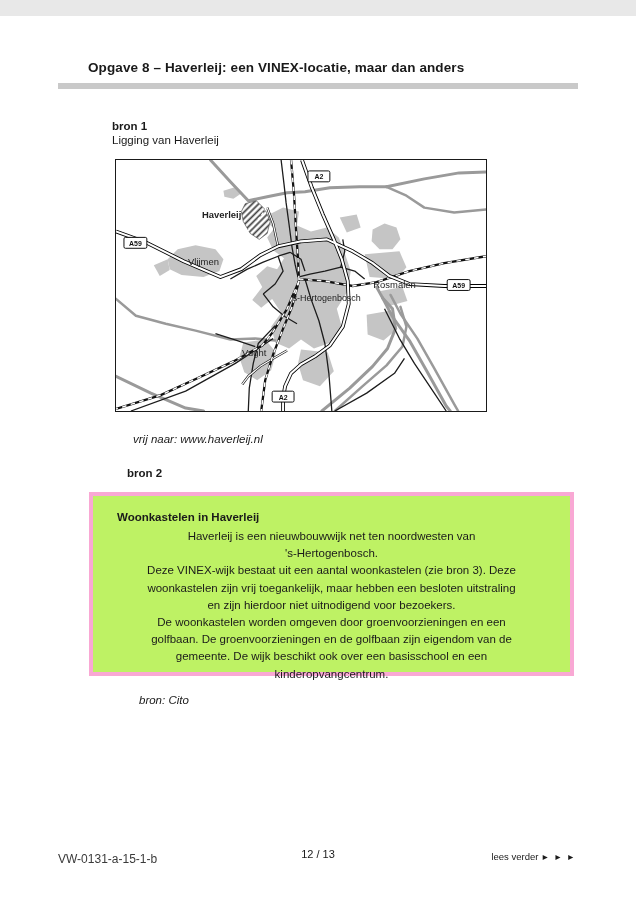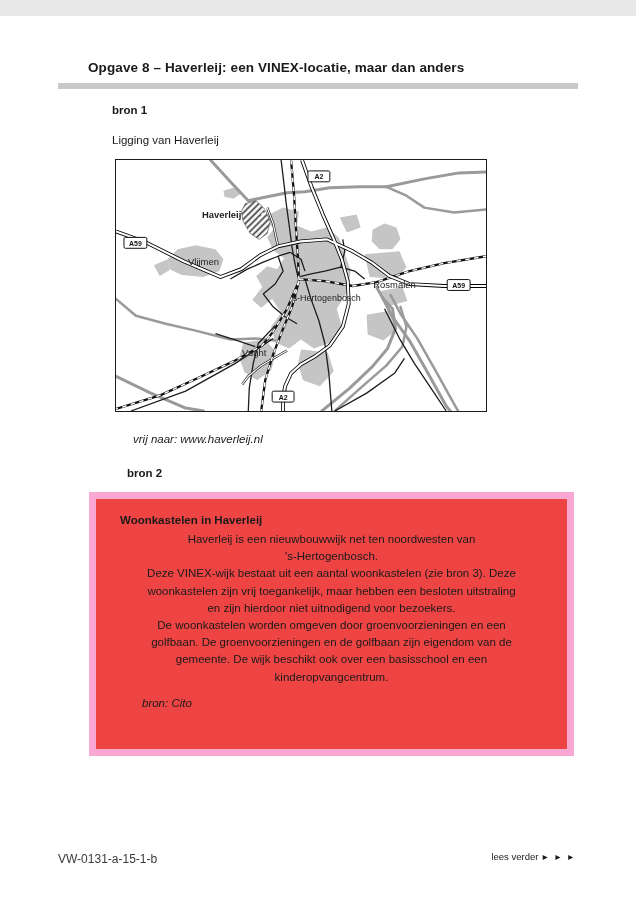--- a/index.html
+++ b/index.html
@@ -5,27 +5,27 @@
   html,body{margin:0;padding:0;background:#e8e8e8;}
   .page{
     position:relative;width:636px;height:900px;background:#ffffff;
     font-family:"Liberation Sans","DejaVu Sans",sans-serif;color:#1a1a1a;
     overflow:hidden;margin:16px auto;
   }
   .abs{position:absolute;}
   .title{left:88px;top:44px;font-size:13.5px;font-weight:bold;letter-spacing:.1px;}
   .rule{left:58px;top:67px;width:520px;height:6px;background:#c9c9c9;}
   .bron-label{font-size:11.5px;font-weight:bold;}
-  .bron1-label{left:112px;top:88px;}
+  .bron1-label{left:112px;top:104px;}
   .bron1-heading{left:112px;top:118px;font-size:11.5px;font-weight:normal;}
   .map-frame{left:115px;top:143px;width:372px;height:253px;box-sizing:border-box;border:1.2px solid #1a1a1a;background:#ef4444;}
   .map-frame svg{display:block;width:100%;height:100%;}
   .caption{left:133px;top:417px;font-size:11.5px;font-style:italic;}
   .bron2-label{left:111px;top:451px;padding-left:16px;}
-  .textbox{left:89px;top:476px;width:485px;height:264px;box-sizing:border-box;border:7px solid #f9a8d4;background:#ef4444;}
+  .textbox{left:89px;top:476px;width:485px;height:184px;box-sizing:border-box;border:4px solid #f9a8d4;background:#bef264;}
   .box-title{margin:15px 24px 0;font-size:11.5px;font-weight:bold;}
   .box-para{margin:5px 24px 0;font-size:11.5px;line-height:17.2px;white-space:pre;text-align:center;}
   .box-source{margin:11px 0 0 46px;font-size:11.5px;font-style:italic;}
   .foot-code{left:58px;top:836px;font-size:12px;color:#3a3a3a;}
   .foot-page{left:0;right:0;top:832px;text-align:center;font-size:11px;}
   .foot-next{right:60px;top:835px;font-size:9.5px;white-space:nowrap;}
   .foot-next .arrows{font-size:8.5px;letter-spacing:1px;}
   text{font-family:"Liberation Sans","DejaVu Sans",sans-serif;}
 </style>
 </head>
@@ -175,18 +175,19 @@
 woonkastelen zijn vrij toegankelijk, maar hebben een besloten uitstraling
 en zijn hierdoor niet uitnodigend voor bezoekers.
 De woonkastelen worden omgeven door groenvoorzieningen en een
 golfbaan. De groenvoorzieningen en de golfbaan zijn eigendom van de
 gemeente. De wijk beschikt ook over een basisschool en een
 kinderopvangcentrum.</div>
     <div class="box-source">bron: Cito</div>
   </div>
 
   <div class="abs foot-code">VW-0131-a-15-1-b</div>
+  <div class="abs foot-page">12 / 13</div>
   <div class="abs foot-next">
     <span>lees verder</span>
     <span class="arrows">► ► ►</span>
   </div>
 
 </div>
 
 </body></html>

